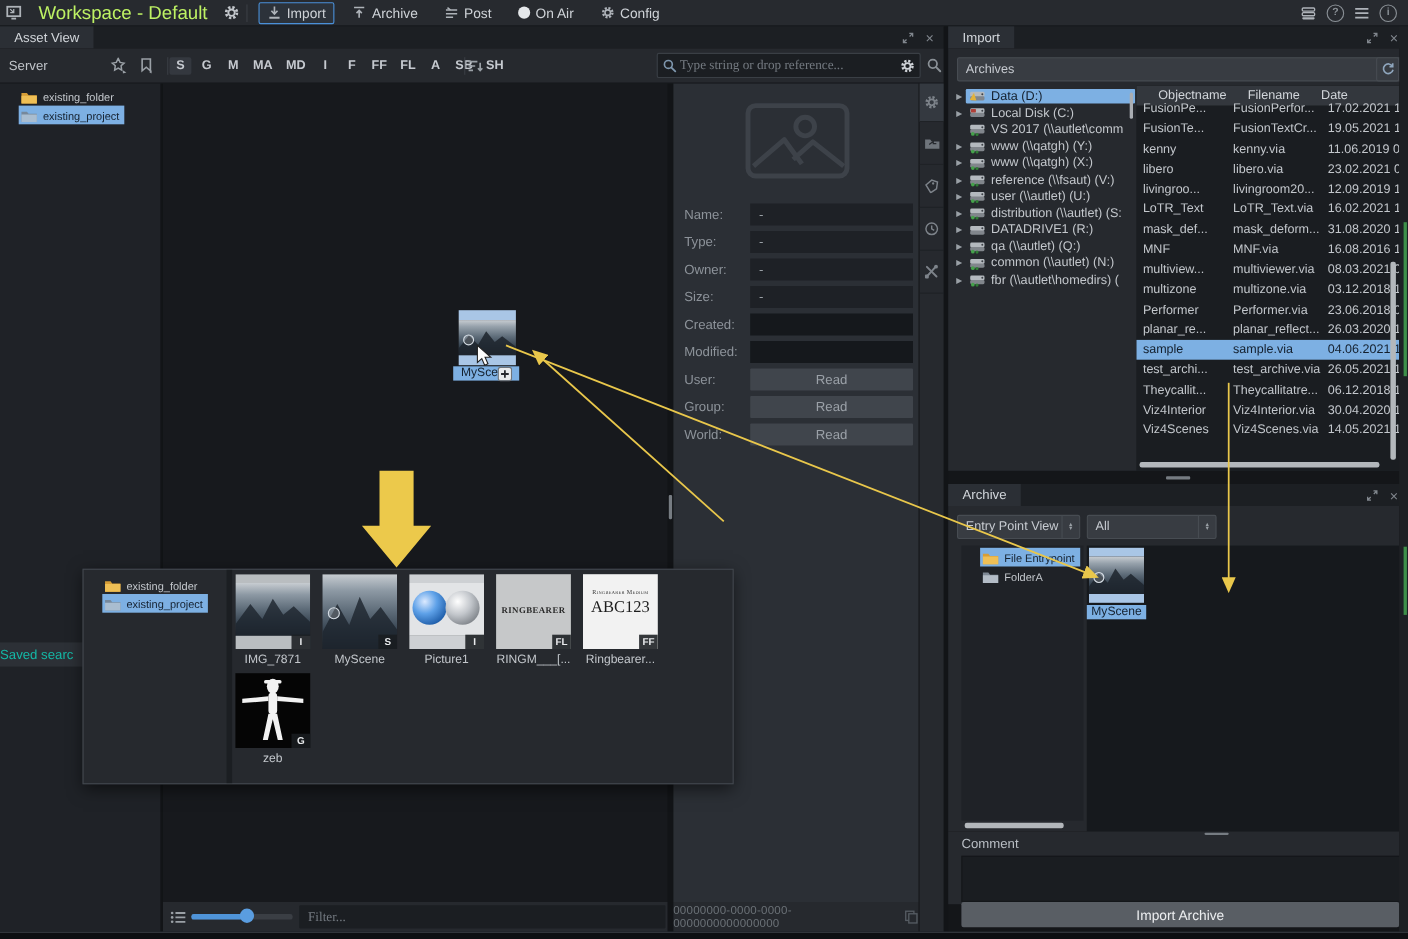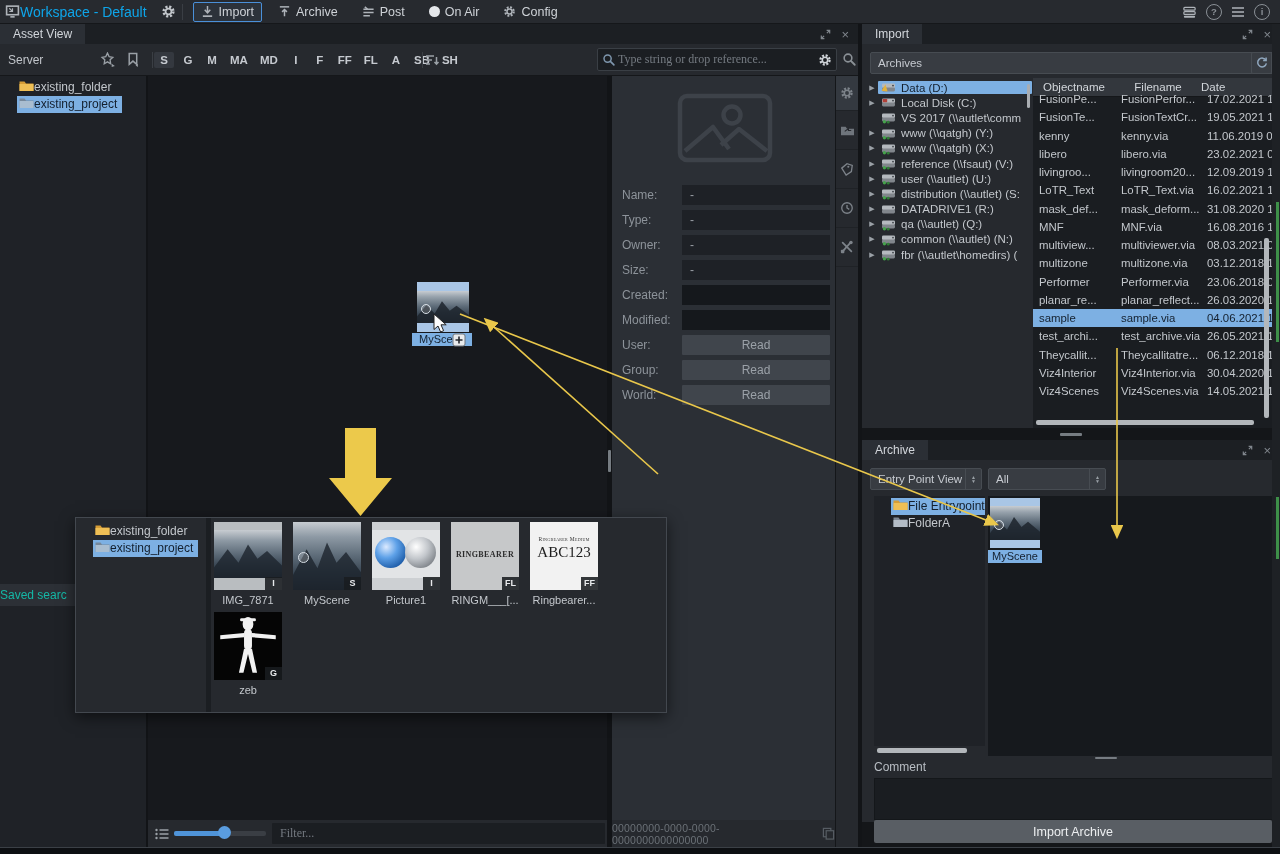--- a/index.html
+++ b/index.html
@@ -6,21 +6,21 @@
   #app{position:relative;width:1280px;height:854px;background:#141619;
        font-family:"Liberation Sans",sans-serif;font-size:12px;color:#c3c7cc;overflow:hidden}
   .abs{position:absolute}
   svg{display:block}
   input,textarea{font-family:Liberation Serif, serif;outline:none}
 
   
   #titlebar{left:0;top:0;width:1280px;height:24px;background:#272a2f;border-bottom:1px solid #15171a;
             display:flex;align-items:center;box-sizing:border-box}
   .tb-ic{color:#aeb3b9;display:flex;align-items:center;justify-content:center}
-  #ws-label{color:#0ea5e9;font-size:14px;margin-left:0}
+  #ws-label{color:#bef264;font-size:17px;margin-left:15px}
   .navbtn{display:flex;align-items:center;gap:5px;padding:2px 7px;margin:0 4px;color:#ced2d7;font-size:12.5px;border:1px solid transparent;border-radius:2px}
   .navbtn.active{border-color:#4a90d9;background:#2c323a}
   .tbsep{width:1px;height:16px;background:#3a3e44;margin:0 6px}
   #tb-right{margin-left:auto;display:flex;gap:9px;align-items:center;padding-right:10px}
   .circle-ic{width:14px;height:14px;border:1px solid #8a9096;border-radius:50%;color:#8a9096;
              font-size:9.5px;display:flex;align-items:center;justify-content:center;font-weight:bold}
 
   
   .tabstrip{background:#1c1f23;border-bottom:1px solid #121417;display:flex;align-items:stretch}
   .tab{background:#2b2f35;color:#d2d6db;padding:3px 13px 0 13px;font-size:12px}
@@ -32,21 +32,21 @@
   .tfbtn{color:#c6cad0;font-size:11.5px;font-weight:bold;padding:2px 4px;margin:0 2px;border-radius:2px;min-width:12px;text-align:center}
   .tfbtn.boxed{background:#34383f}
   #searchbox{position:absolute;left:597px;top:4px;width:240px;height:23px;background:#1b1e22;border:1px solid #3a3f45;
              border-radius:2px;display:flex;align-items:center;box-sizing:border-box;padding:0 4px}
   #searchbox input{flex:1;background:transparent;border:none;color:#c3c7cc;font-size:12px}
   #searchbox input::placeholder,#filterbar input::placeholder{color:#747a81}
 
   
   #left-panel{left:0;top:76px;width:146px;height:771px;background:#1f2227}
   .ltree{display:flex;flex-direction:column;align-items:flex-start;padding-top:3px}
-  .ptrow{display:flex;align-items:flex-start;margin-left:17px;padding:1px 5px 1px 2px;height:15px;font-size:12px;white-space:nowrap}
+  .ptrow{display:flex;align-items:flex-end;gap:5px;margin-left:17px;padding:1px 5px 1px 2px;height:15px;font-size:10px;white-space:nowrap}
   .ptrow.sel{background:#7db0e3;color:#14202e}
   #saved-bar{left:0;top:584px;width:146px;height:22px;background:#2c3036;color:#14b8a6;
              font-size:12px;line-height:22px;padding-left:0;box-sizing:border-box;overflow:hidden;white-space:nowrap}
 
   
   #canvas{left:148px;top:76px;width:459px;height:744px;background:#17191d}
   #canvas-toolbar{left:148px;top:820px;width:459px;height:27px;background:#26292e;display:flex;align-items:center}
   #vol-track{position:absolute;left:26px;top:11px;width:92px;height:5px;background:#3a3e44;border-radius:2px}
   #vol-fill{position:absolute;left:26px;top:11px;width:50px;height:5px;background:#4f94d9;border-radius:2px}
   #vol-thumb{position:absolute;left:70px;top:6px;width:13px;height:13px;background:#5a9de0;border-radius:50%}
@@ -703,21 +703,21 @@
                 <circle cx="7.2" cy="11.2" r="1.4" fill="#2f7d35"></circle>
               </svg>
             </span>
             <span class="dlabel">fbr (\\autlet\homedirs) (</span>
           </span>
         </div>
       </div>
     <div style="position:absolute;left:165px;top:40px;width:3px;height:24px;background:#a9adb2;border-radius:2px"></div>
     <div id="imp-table">
       <div id="tbl-head">
-        <span style="text-align:center">Objectname</span>
+        <span style="text-align:right">Objectname</span>
         <span style="text-align:center">Filename</span>
         <span style="text-align:left;padding-right:10px">Date</span>
       </div>
       <div id="tbl-rows">
           <div class="trow">
             <span>FusionPe...</span>
             <span>FusionPerfor...</span>
             <span>17.02.2021 1</span>
           </div>
           <div class="trow">

